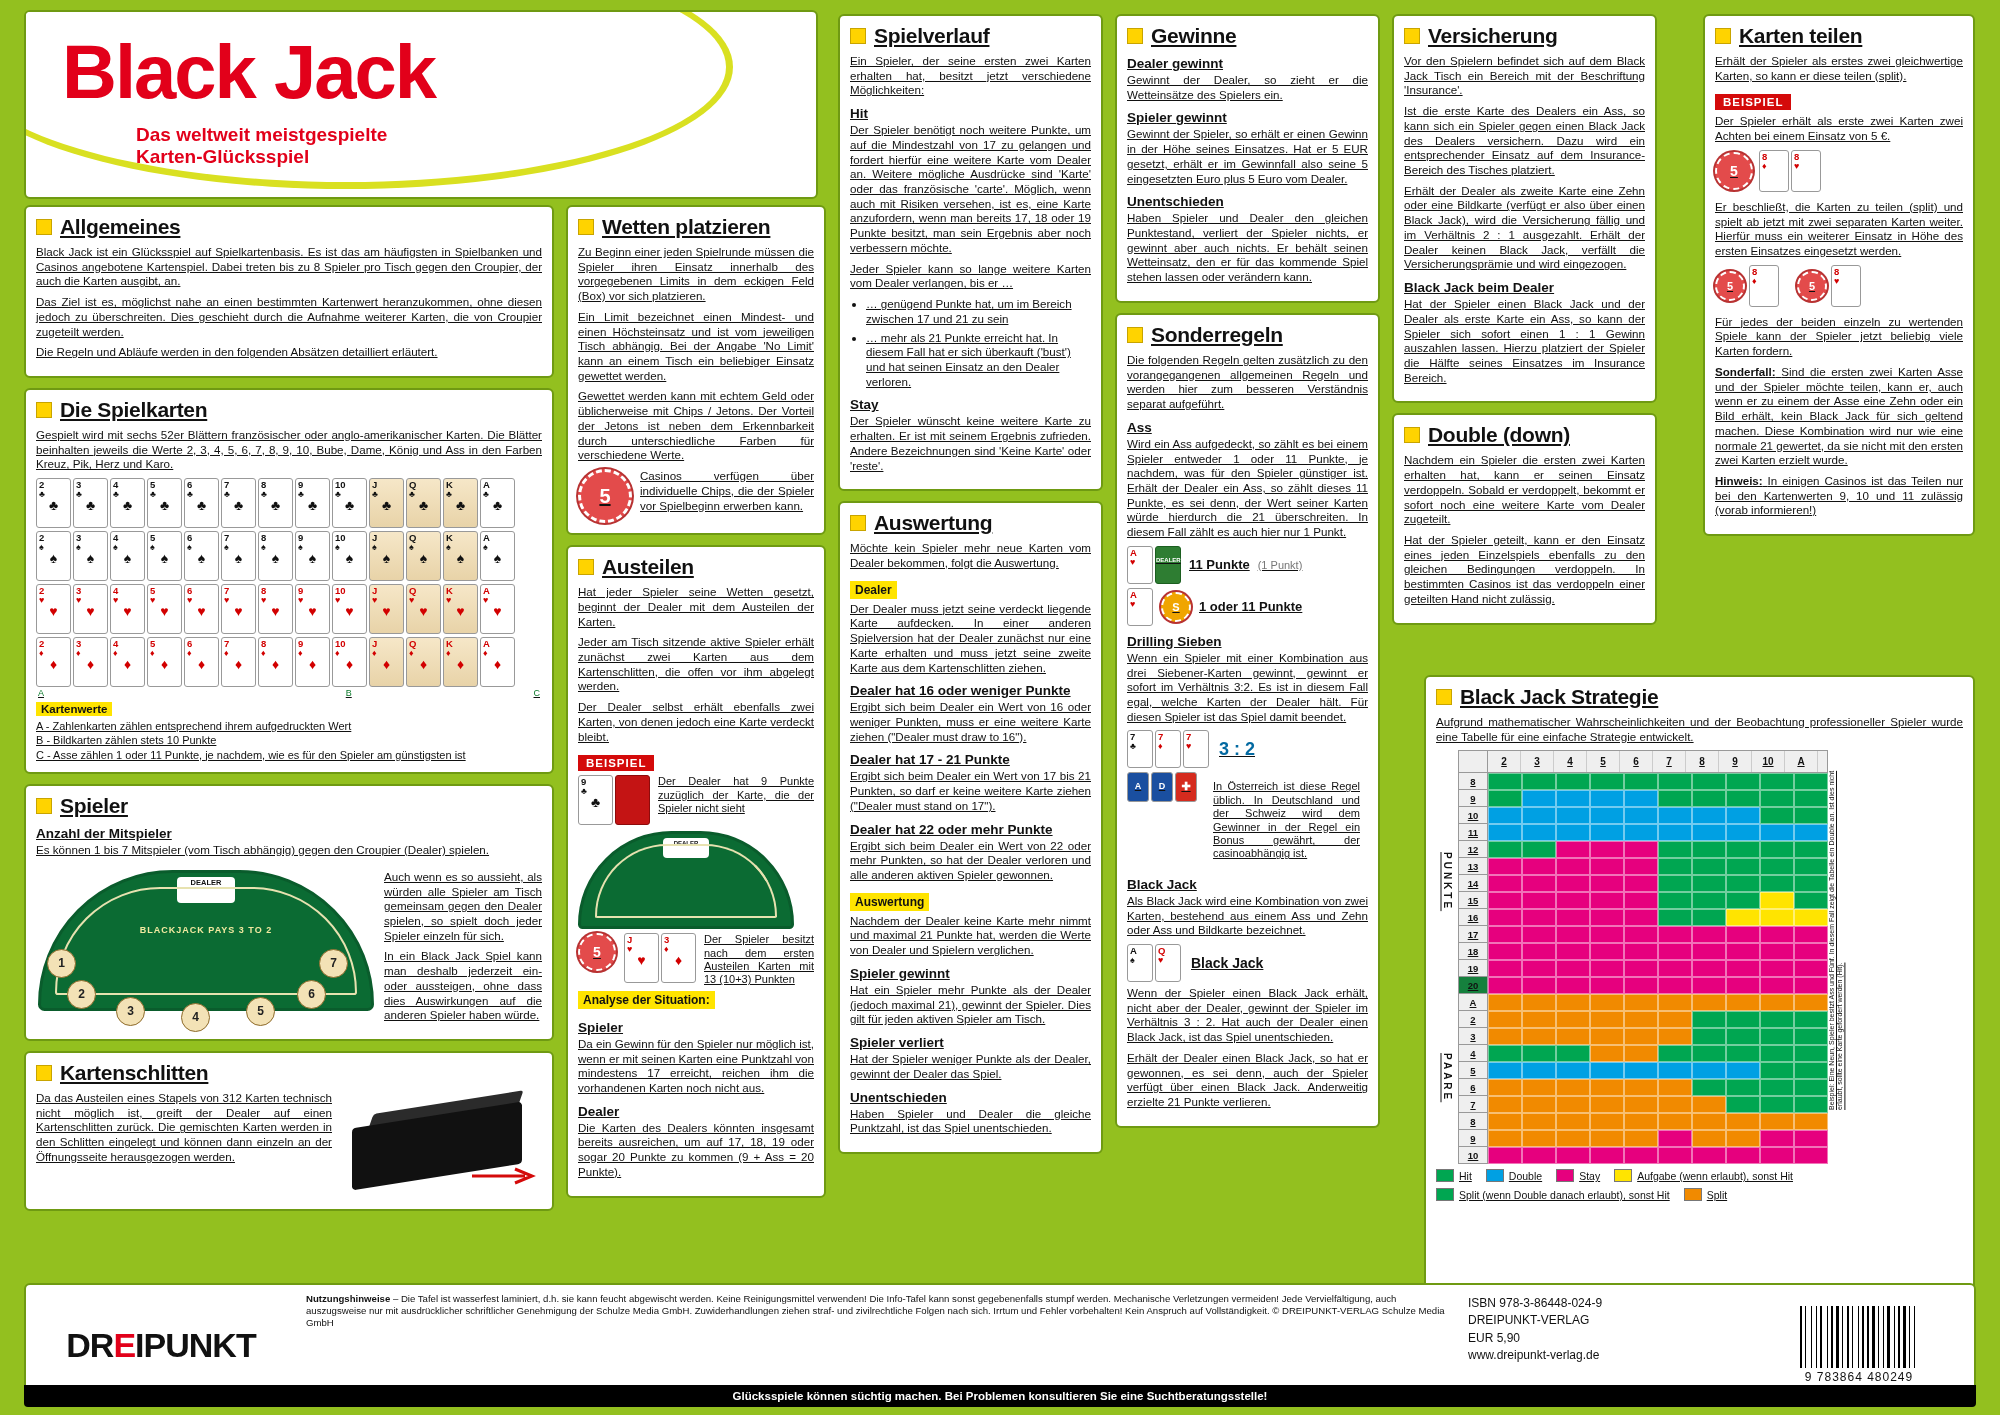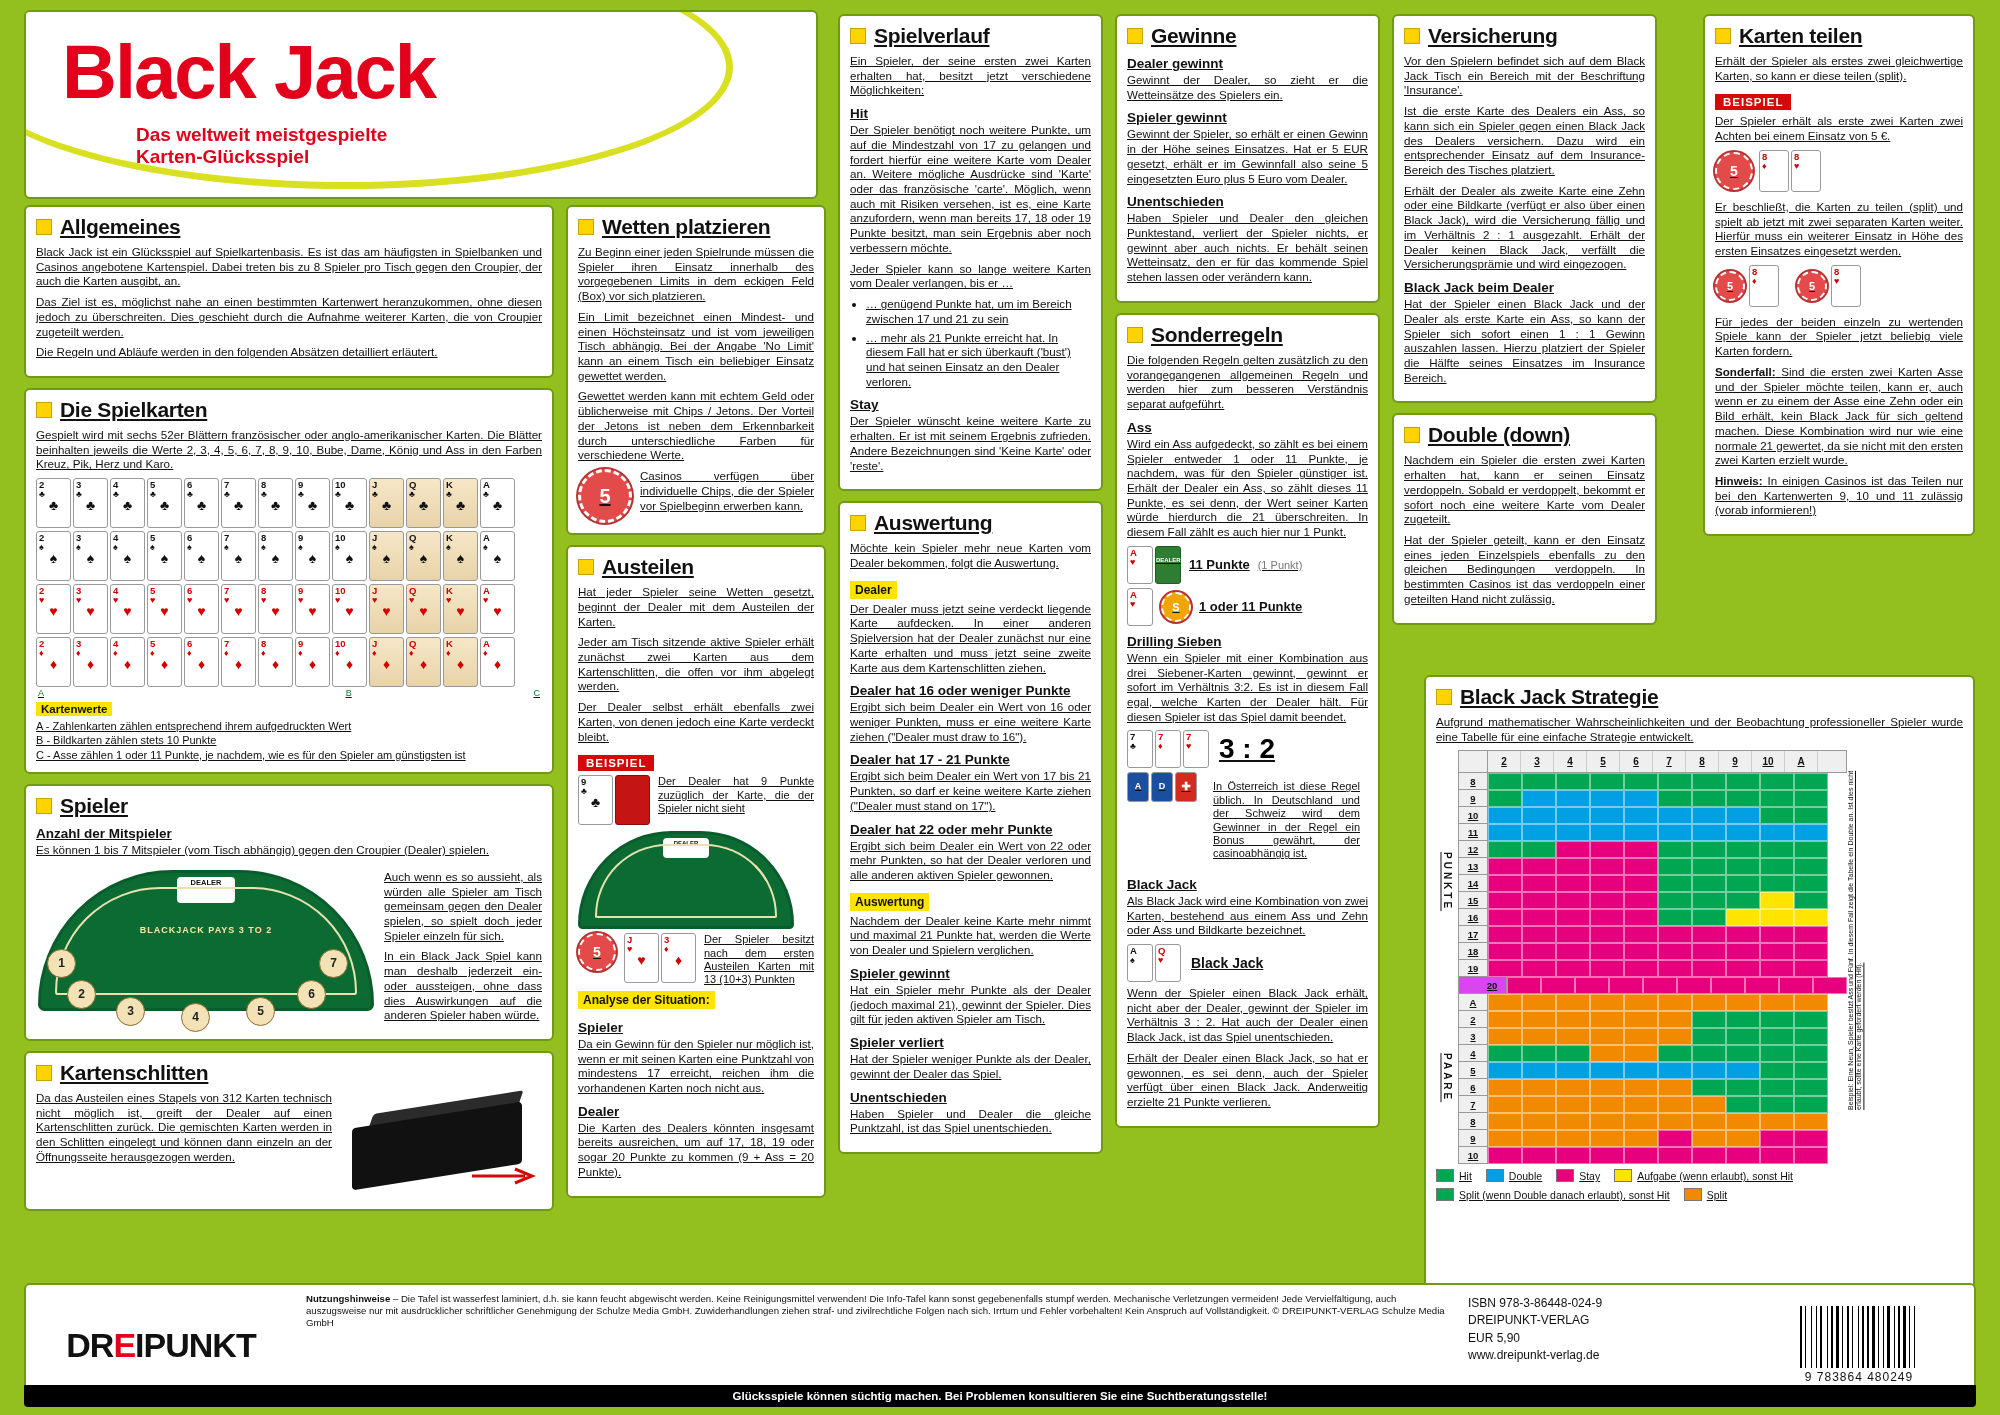--- a/index.html
+++ b/index.html
@@ -657,21 +657,21 @@
             </div>
           <div class="pc red" style="width:26px;height:38px;">
               <span class="v">7</span>
               <span class="s">♦</span>
             </div>
           <div class="pc red" style="width:26px;height:38px;">
               <span class="v">7</span>
               <span class="s">♥</span>
             </div>
         </div>
-        <b style="font-size:28px;color:#000000">3 : 2</b>
+        <b style="font-size:18px;color:#0369a1">3 : 2</b>
       </div>
       <div style="display:flex;gap:8px;align-items:flex-start;">
         <div style="display:flex;gap:2px;">
           <div class="pc" style="width:22px;height:30px;background:#1a4fa0;color:#fff;font-size:9px;text-align:center;padding-top:8px;">A</div>
           <div class="pc" style="width:22px;height:30px;background:#1a4fa0;color:#fff;font-size:9px;text-align:center;padding-top:8px;">D</div>
           <div class="pc" style="width:22px;height:30px;background:#d52b1e;color:#fff;font-size:11px;text-align:center;padding-top:7px;">✚</div>
         </div>
         <p style="flex:1;margin:8px" class="tiny">In Österreich ist diese Regel üblich. In Deutschland und der Schweiz wird dem Gewinner in der Regel ein Bonus gewährt, der casinoabhängig ist.</p>
       </div>
 
@@ -940,21 +940,21 @@
               <div style="width:32px;background:#e6007e;border:1px solid rgba(255,255,255,.45);"></div>
               <div style="width:32px;background:#e6007e;border:1px solid rgba(255,255,255,.45);"></div>
               <div style="width:32px;background:#e6007e;border:1px solid rgba(255,255,255,.45);"></div>
               <div style="width:32px;background:#e6007e;border:1px solid rgba(255,255,255,.45);"></div>
               <div style="width:32px;background:#e6007e;border:1px solid rgba(255,255,255,.45);"></div>
               <div style="width:32px;background:#e6007e;border:1px solid rgba(255,255,255,.45);"></div>
               <div style="width:32px;background:#e6007e;border:1px solid rgba(255,255,255,.45);"></div>
               <div style="width:32px;background:#e6007e;border:1px solid rgba(255,255,255,.45);"></div>
             </div>
             <div style="display:flex;height:17px;">
-              <div style="width:28px;border:1px solid #999;border-top:none;font-size:9.5px;font-weight:bold;display:flex;align-items:center;justify-content:center;background:#d946ef;padding-left:19px;">20</div>
+              <div style="width:28px;border:1px solid #999;border-top:none;font-size:9.5px;font-weight:bold;display:flex;align-items:center;justify-content:center;background:#15803d;">20</div>
               <div style="width:32px;background:#e6007e;border:1px solid rgba(255,255,255,.45);"></div>
               <div style="width:32px;background:#e6007e;border:1px solid rgba(255,255,255,.45);"></div>
               <div style="width:32px;background:#e6007e;border:1px solid rgba(255,255,255,.45);"></div>
               <div style="width:32px;background:#e6007e;border:1px solid rgba(255,255,255,.45);"></div>
               <div style="width:32px;background:#e6007e;border:1px solid rgba(255,255,255,.45);"></div>
               <div style="width:32px;background:#e6007e;border:1px solid rgba(255,255,255,.45);"></div>
               <div style="width:32px;background:#e6007e;border:1px solid rgba(255,255,255,.45);"></div>
               <div style="width:32px;background:#e6007e;border:1px solid rgba(255,255,255,.45);"></div>
               <div style="width:32px;background:#e6007e;border:1px solid rgba(255,255,255,.45);"></div>
               <div style="width:32px;background:#e6007e;border:1px solid rgba(255,255,255,.45);"></div>

